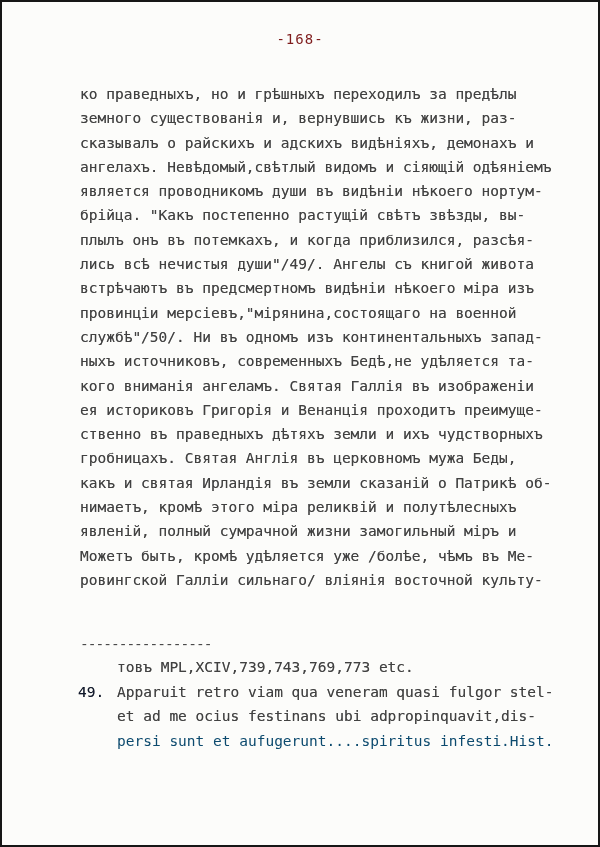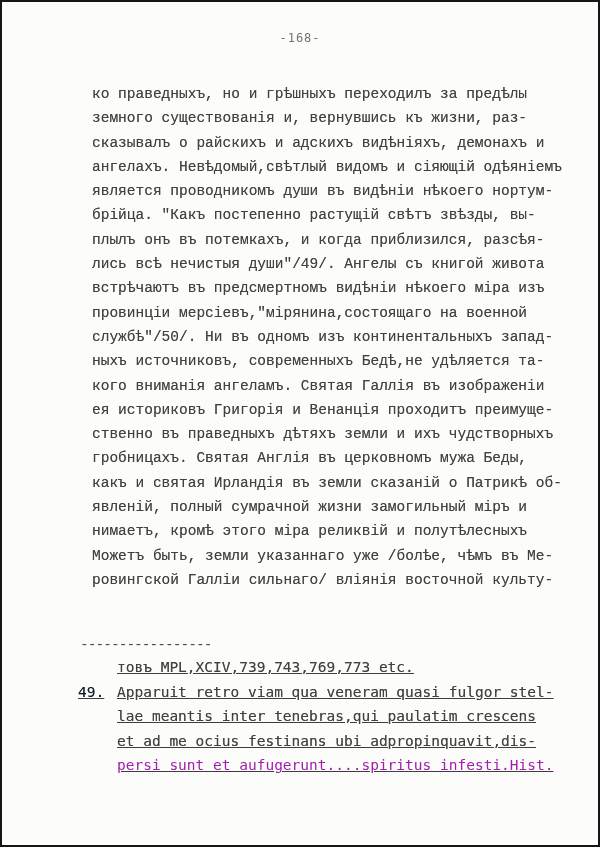--- a/index.html
+++ b/index.html
@@ -21,30 +21,29 @@
     left: 0; top: 0; right: 0; bottom: 0;
     border: 2px solid #161616;
     pointer-events: none;
   }
   .page-number {
     position: absolute;
     top: 31px;
     left: 0;
     width: 100%;
     text-align: center;
-    font-size: 12px;
+    font-size: 14px;
     letter-spacing: 1px;
-    color: #737373;
+    color: #7f1d1d;
   }
   .body-text {
     position: absolute;
     top: 82px;
-    left: 92px;
+    left: 80px;
     width: 460px;
-    font-family: Liberation Mono, monospace;
   }
   .body-text .line {
     font-size: 14.5px;
     line-height: 24.3px;
     white-space: pre;
     color: #414141;
     
     text-shadow: 0 0 0.4px rgba(60,60,60,0.55);
   }
   .footnote-separator {
@@ -58,42 +57,41 @@
   }
   .footnotes {
     position: absolute;
     top: 655px;
     left: 78px;
     width: 470px;
   }
   .footnote {
     display: flex;
     align-items: flex-start;
-    text-decoration: underline;
   }
   .footnote .marker {
     flex: 0 0 39px;
     font-size: 14.5px;
     line-height: 24.6px;
     white-space: pre;
     color: #0f172a;
     text-shadow: 0 0 0.4px rgba(60,60,60,0.55);
   }
   .footnote .fn-lines {
     flex: 1 1 auto;
   }
   .footnote .fn-line {
     font-size: 14.5px;
     line-height: 24.6px;
     white-space: pre;
     color: #414141;
     text-shadow: 0 0 0.4px rgba(60,60,60,0.55);
   }
   .footnote .fn-line.faded {
-    color: #a21caf;
+    color: #0c4a6e;
     text-shadow: none;
   }
 </style>
 </head>
 <body>
 
 <div class="page">
   <div class="page-frame"></div>
 
   <div class="page-number">-168-</div>
@@ -109,41 +107,40 @@
     <div class="line">лись всѣ нечистыя души"/49/. Ангелы съ книгой живота</div>
     <div class="line">встрѣчаютъ въ предсмертномъ видѣніи нѣкоего міра изъ</div>
     <div class="line">провинціи мерсіевъ,"мірянина,состоящаго на военной</div>
     <div class="line">службѣ"/50/. Ни въ одномъ изъ континентальныхъ запад-</div>
     <div class="line">ныхъ источниковъ, современныхъ Бедѣ,не удѣляется та-</div>
     <div class="line">кого вниманія ангеламъ. Святая Галлія въ изображеніи</div>
     <div class="line">ея историковъ Григорія и Венанція проходитъ преимуще-</div>
     <div class="line">ственно въ праведныхъ дѣтяхъ земли и ихъ чудстворныхъ</div>
     <div class="line">гробницахъ. Святая Англія въ церковномъ мужа Беды,</div>
     <div class="line">какъ и святая Ирландія въ земли сказаній о Патрикѣ об-</div>
+    <div class="line">нимаетъ, кромѣ этого міра реликвій и полутѣлесныхъ</div>
     <div class="line">явленій, полный сумрачной жизни замогильный міръ и</div>
-    <div class="line">нимаетъ, кромѣ этого міра реликвій и полутѣлесныхъ</div>
-    <div class="line">Можетъ быть, земли указаннаго уже /болѣе, чѣмъ въ Ме-</div>
+    <div class="line">Можетъ быть, кромѣ удѣляется уже /болѣе, чѣмъ въ Ме-</div>
     <div class="line">ровингской Галліи сильнаго/ вліянія восточной культу-</div>
   </div>
 
   <div class="footnote-separator">-----------------</div>
 
   <div class="footnotes">
 
     <div class="footnote">
       <div class="marker"></div>
       <div class="fn-lines">
         <div class="fn-line">товъ MPL,XCIV,739,743,769,773 etc.</div>
       </div>
     </div>
 
     <div class="footnote">
       <div class="marker">49.</div>
       <div class="fn-lines">
         <div class="fn-line">Apparuit retro viam qua veneram quasi fulgor stel-</div>
-        <div class="fn-line">lae meantis inter tenebras,qui paulatim crescens</div>
         <div class="fn-line">et ad me ocius festinans ubi adpropinquavit,dis-</div>
         <div class="fn-line faded">persi sunt et aufugerunt....spiritus infesti.Hist.</div>
       </div>
     </div>
 
   </div>
 </div>
 
 </body></html>

